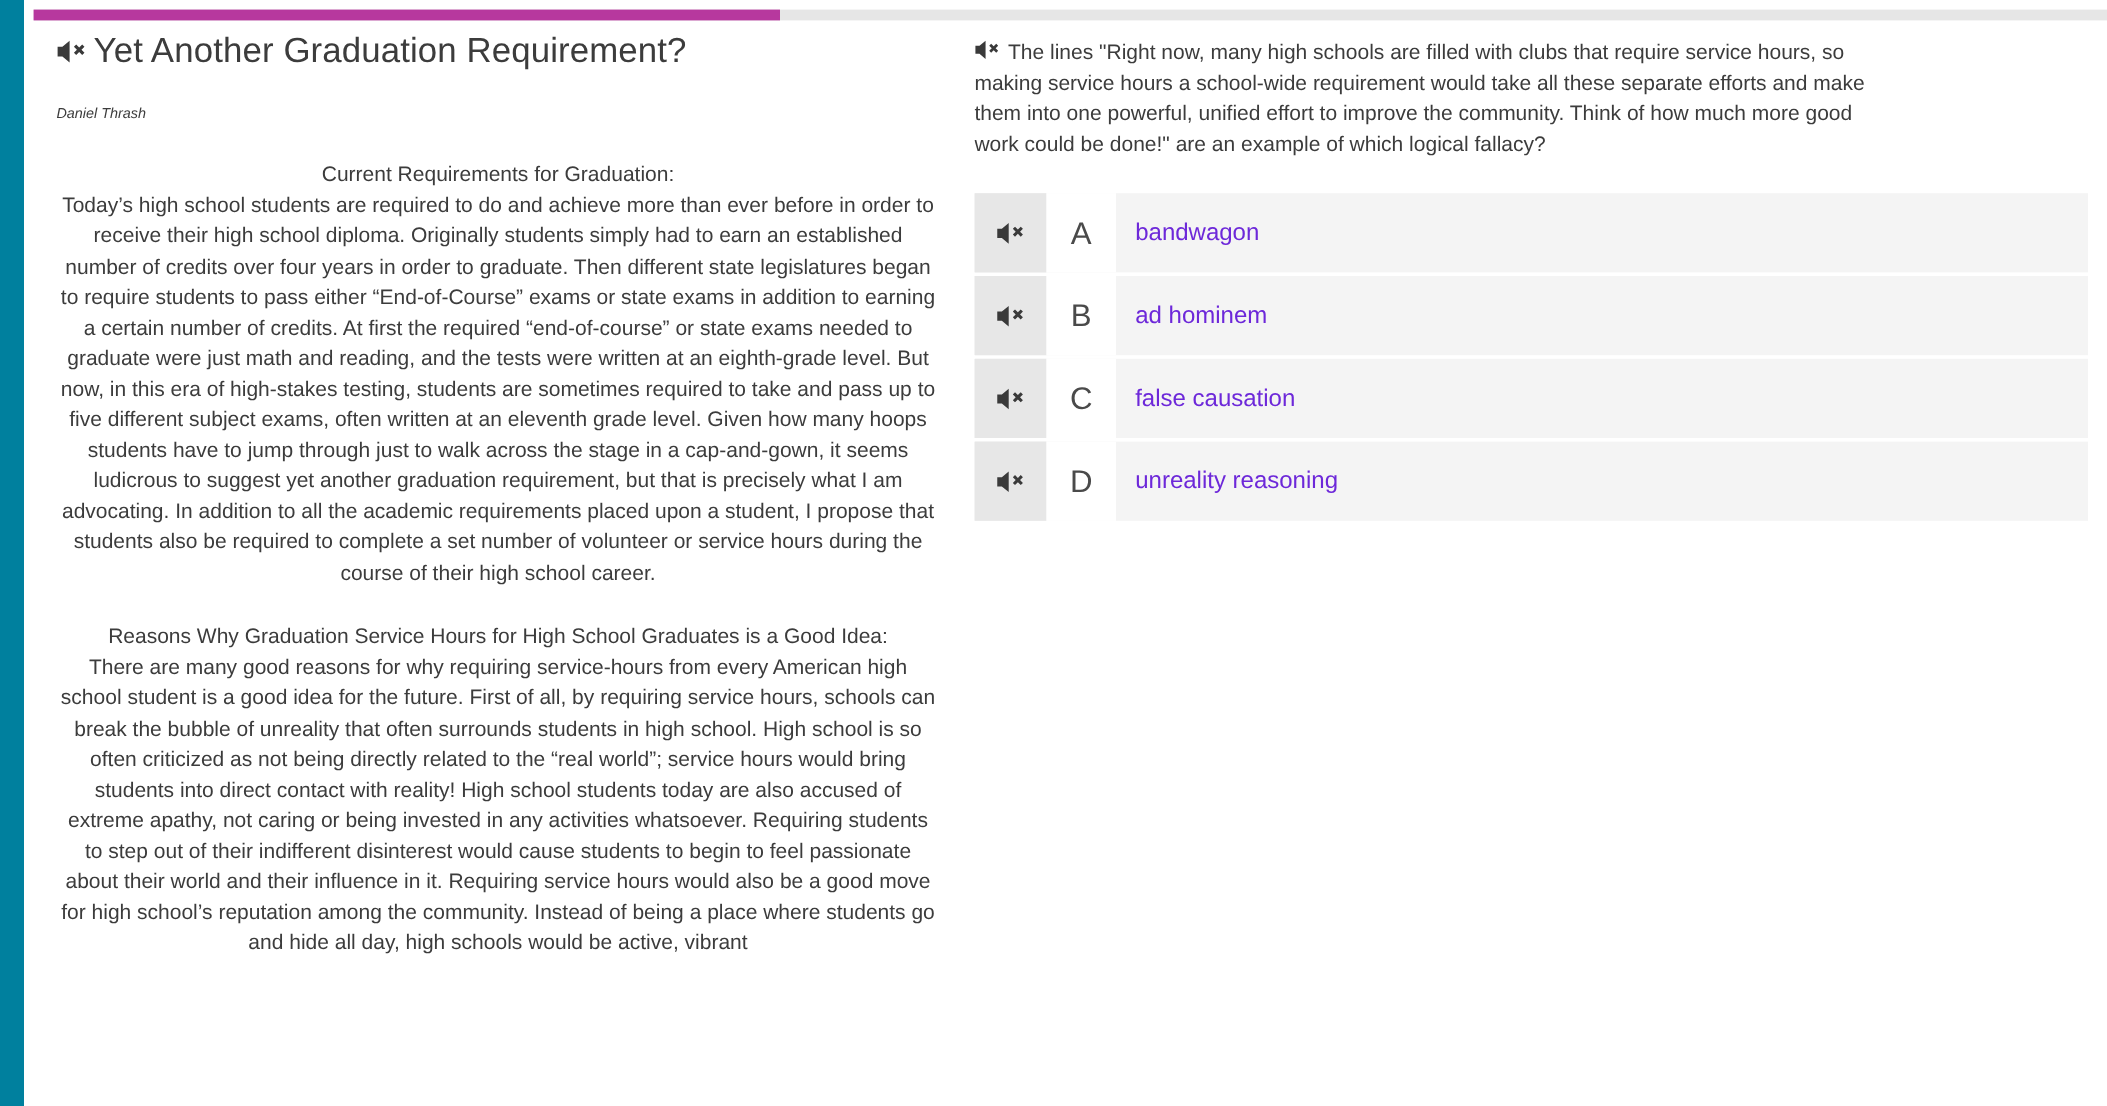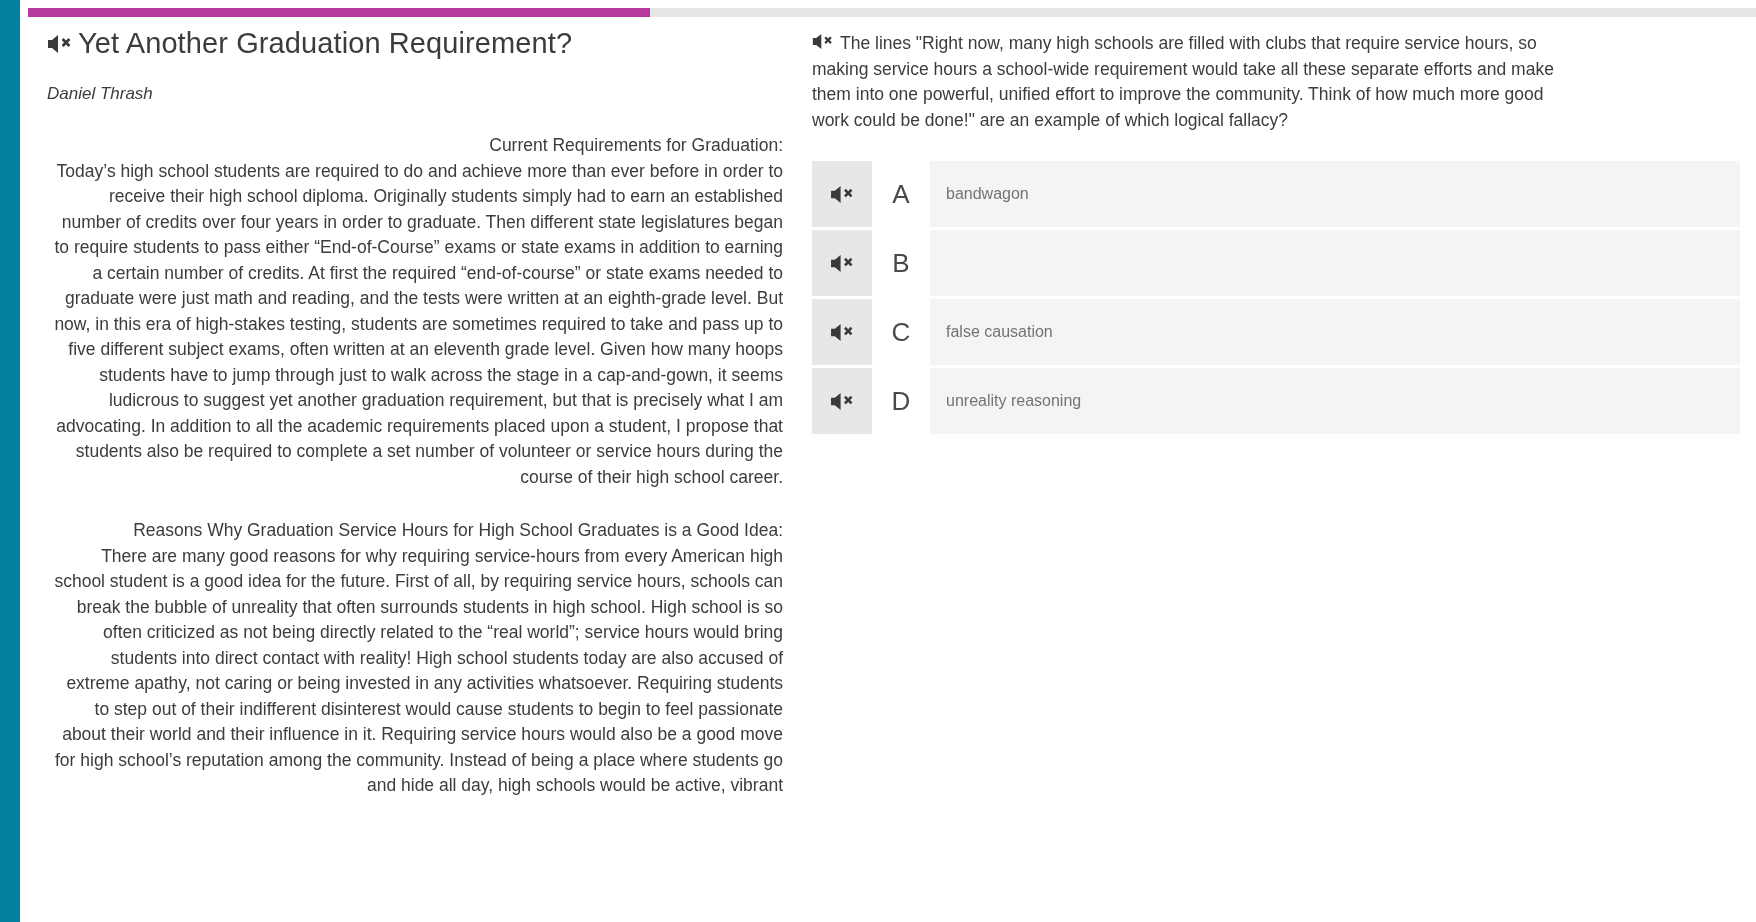--- a/index.html
+++ b/index.html
@@ -77,32 +77,32 @@
     font-size: 29px;
     font-weight: normal;
     line-height: 36px;
     color: #3c3c3c;
     letter-spacing: 0.1px;
     padding-top: 8px;
     white-space: nowrap;
   }
   .passage-title .title-text { margin-left: 5px; }
   .byline {
-    font-size: 17px;
+    font-size: 12px;
     font-style: italic;
     line-height: 22px;
     margin-top: 22px;
     color: #3c3c3c;
   }
   .passage-para {
     font-size: 17.5px;
     line-height: 25.5px;
     margin-top: 28px;
     color: #3c3c3c;
-    text-align: right;
+    text-align: center;
     max-width: 736px;
   }
   .para-heading { display: block; }
 
   
   .spk {
     display: inline-block;
     position: relative;
     vertical-align: -2px;
     color: #3a3a3a;
@@ -150,22 +150,22 @@
     justify-content: center;
     font-size: 26px;
     color: #4a4a4a;
     font-weight: normal;
   }
   .choice-label {
     flex: 1 1 auto;
     display: flex;
     align-items: center;
     padding-left: 16px;
-    font-size: 16px;
-    color: #737373;
+    font-size: 20px;
+    color: #6d28d9;
   }
 </style>
 </head>
 <body>
 
 <div id="app">
 
   <div class="left-rail" style="background: rgb(0, 128, 158);"></div>
 
   <div class="progress-track" style="background: rgb(230, 230, 230);">
@@ -226,20 +226,21 @@
       <div class="choice-row">
         <div class="choice-audio">
           <span class="spk">
             <svg width="25" height="21" viewBox="0 0 26 22" aria-hidden="true">
               <path d="M1 7 h4 L11 2 v18 L5 15 H1 Z" fill="#3a3a3a"></path>
               <path d="M14.6 7.0 l1.9 -1.9 2.5 2.5 2.5 -2.5 1.9 1.9 -2.5 2.5 2.5 2.5 -1.9 1.9 -2.5 -2.5 -2.5 2.5 -1.9 -1.9 2.5 -2.5 Z" fill="#3a3a3a"></path>
             </svg>
           </span>
         </div>
         <div class="choice-letter">B</div>
+        <div class="choice-label">ad hominem</div>
       </div>
 
       <div class="choice-row">
         <div class="choice-audio">
           <span class="spk">
             <svg width="25" height="21" viewBox="0 0 26 22" aria-hidden="true">
               <path d="M1 7 h4 L11 2 v18 L5 15 H1 Z" fill="#3a3a3a"></path>
               <path d="M14.6 7.0 l1.9 -1.9 2.5 2.5 2.5 -2.5 1.9 1.9 -2.5 2.5 2.5 2.5 -1.9 1.9 -2.5 -2.5 -2.5 2.5 -1.9 -1.9 2.5 -2.5 Z" fill="#3a3a3a"></path>
             </svg>
           </span>

